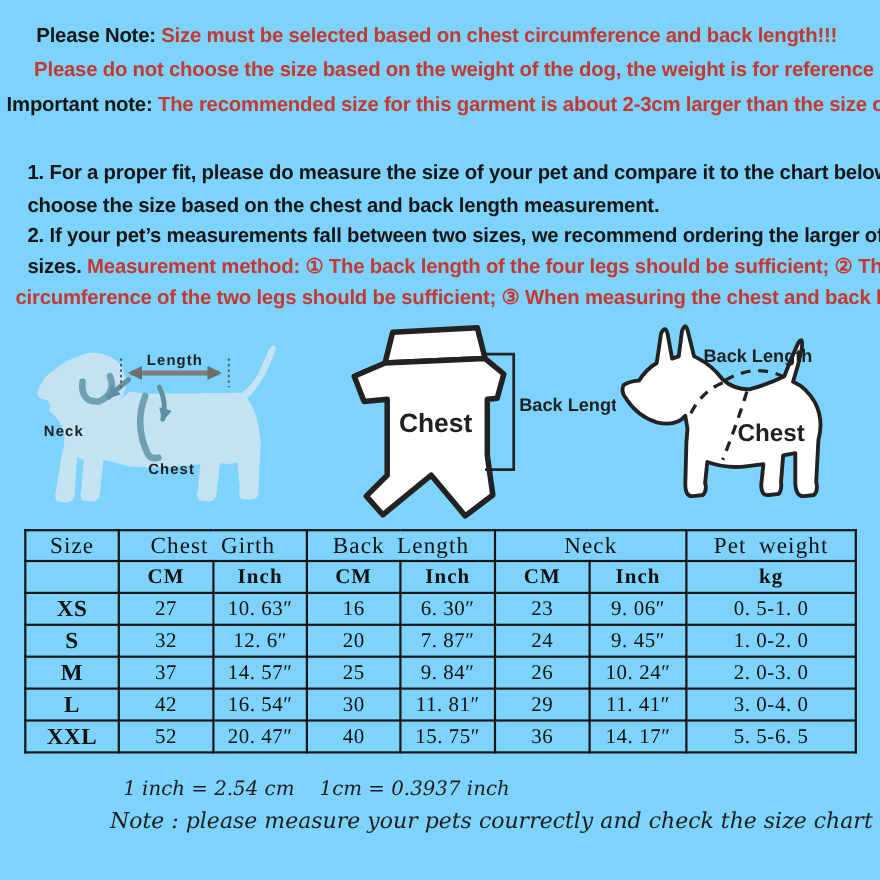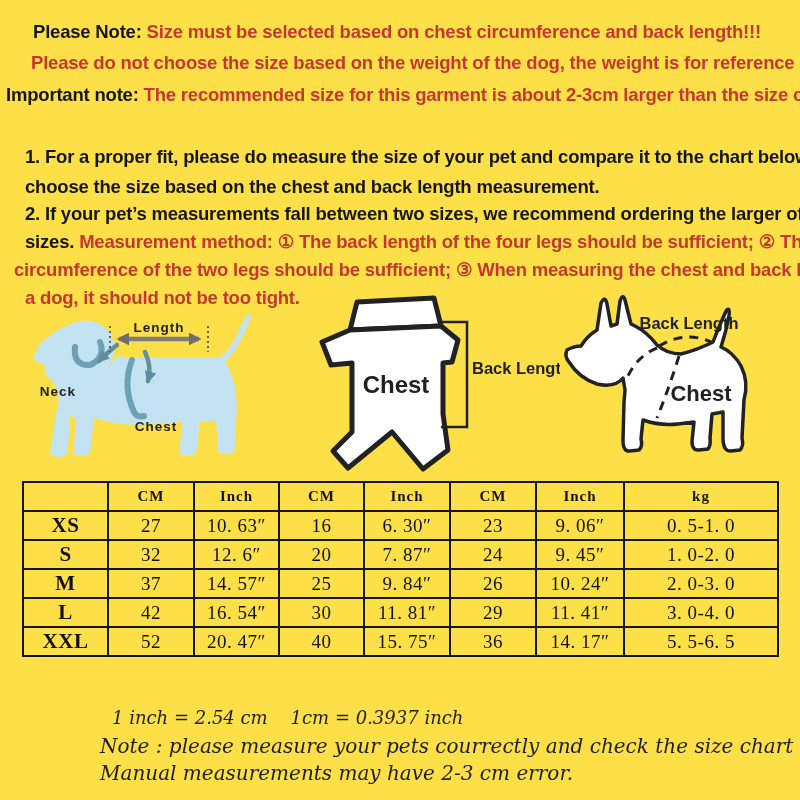--- a/index.html
+++ b/index.html
@@ -1,16 +1,16 @@
 <!DOCTYPE html>
 <html><head>
 <meta charset="utf-8">
 <style>
   html,body{margin:0;padding:0;background:#fff;}
-  .page{position:relative;width:800px;height:800px;background:#fde047;
+  .page{position:relative;width:800px;height:800px;background:#7dd3fc;
         font-family:"Liberation Sans",sans-serif;overflow:hidden;}
 
   
   .note{position:absolute;white-space:nowrap;font-weight:700;
         font-size:18.5px;letter-spacing:-0.2px;color:#161616;}
   .note .red,.note.red{color:#c5382f;}
   .l1{top:21px;left:33px;}
   .l2{top:52px;left:31px;}
   .l3{top:84px;left:6px;}
   .l4{top:115px;left:115px;width:685px;text-align:center;}
@@ -25,21 +25,21 @@
   .diag{position:absolute;}
   .dg-label{font-family:"Liberation Sans",sans-serif;font-weight:700;fill:#212121;}
 
   
   table.size{position:absolute;top:481px;left:22px;width:755px;
              border-collapse:collapse;table-layout:fixed;
              font-family:"Liberation Serif","DejaVu Serif",serif;color:#111;}
   table.size td,table.size th{border:2px solid #141414;text-align:center;
              vertical-align:middle;padding:0;overflow:hidden;}
   tr.h1 th{font-weight:400;font-size:21px;letter-spacing:1px;word-spacing:5px;height:26px;}
-  tr.h2 th{font-weight:700;font-size:15px;letter-spacing:1px;height:27px;font-family:Liberation Serif, serif;}
+  tr.h2 th{font-weight:700;font-size:19px;letter-spacing:1px;height:27px;font-family:Liberation Serif, serif;}
   tr.dr td{font-weight:400;font-size:19px;letter-spacing:0.5px;height:27px;}
   tr.dr td.sz{font-weight:700;font-size:21px;}
 
   
   .fnote{position:absolute;font-family:"DejaVu Serif","Liberation Serif",serif;
          font-style:italic;color:#1e1e1e;white-space:pre;}
   .f1{top:707px;left:112px;font-size:18px;}
   .f2{top:734px;left:100px;font-size:20px;}
   .f3{top:761px;left:100px;font-size:20px;}
 </style>
@@ -49,21 +49,20 @@
 <div class="page">
 
   <div class="note l1"><span>Please Note: </span><span class="red">Size must be selected based on chest circumference and back length!!!</span></div>
   <div class="note l2 red">Please do not choose the size based on the weight of the dog, the weight is for reference only.</div>
   <div class="note l3"><span>Important note: </span><span class="red">The recommended size for this garment is about 2-3cm larger than the size of a dog,</span></div>
   <div class="note p1a">1. For a proper fit, please do measure the size of your pet and compare it to the chart below, then</div>
   <div class="note p1b">choose the size based on the chest and back length measurement.</div>
   <div class="note p2a">2. If your pet’s measurements fall between two sizes, we recommend ordering the larger of the two</div>
   <div class="note p2b"><span>sizes. </span><span class="red">Measurement method: ① The back length of the four legs should be sufficient; ② The chest</span></div>
   <div class="note p2c red">circumference of the two legs should be sufficient; ③ When measuring the chest and back length of</div>
-  <div class="note p2d red">a dog, it should not be too tight.</div>
 
   <svg class="diag" style="left:18px;top:302px" width="252" height="176" viewBox="0 0 252 176">
     <defs>
       <marker id="mGray" viewBox="0 0 10 10" refX="8" refY="5" markerUnits="userSpaceOnUse" markerWidth="13" markerHeight="13" orient="auto-start-reverse">
         <path d="M0,0 L10,5 L0,10 z" fill="#6e6e6e"></path>
       </marker>
       <marker id="mTeal" viewBox="0 0 10 10" refX="8" refY="5" markerUnits="userSpaceOnUse" markerWidth="12" markerHeight="12" orient="auto-start-reverse">
         <path d="M0,0 L10,5 L0,10 z" fill="#5d8ea1"></path>
       </marker>
     </defs>
@@ -121,20 +120,27 @@
       <col style="width:85px">
         <col style="width:86px">
         <col style="width:85px">
       <col style="width:85px">
         <col style="width:86px">
         <col style="width:86px">
       <col style="width:88px">
         <col style="width:154px">
     </colgroup>
     <tbody>
+        <tr class="h1">
+      <th>Size</th>
+      <th colspan="2">Chest Girth</th>
+      <th colspan="2">Back Length</th>
+      <th colspan="2">Neck</th>
+      <th>Pet weight</th>
+    </tr>
     <tr class="h2">
       <th></th>
       <th>CM</th>
       <th>Inch</th>
       <th>CM</th>
       <th>Inch</th>
       <th>CM</th>
       <th>Inch</th>
       <th>kg</th>
     </tr>
@@ -186,15 +192,14 @@
       <td>15. 75″</td>
       <td>36</td>
       <td>14. 17″</td>
       <td>5. 5-6. 5</td>
     </tr>
   </tbody>
     </table>
 
   <div class="fnote f1">1 inch = 2.54 cm    1cm = 0.3937 inch</div>
   <div class="fnote f2">Note : please measure your pets courrectly and check the size chart before shopping</div>
-  <div class="fnote f3">Manual measurements may have 2-3 cm error.</div>
 
 </div>
 
 </body></html>

